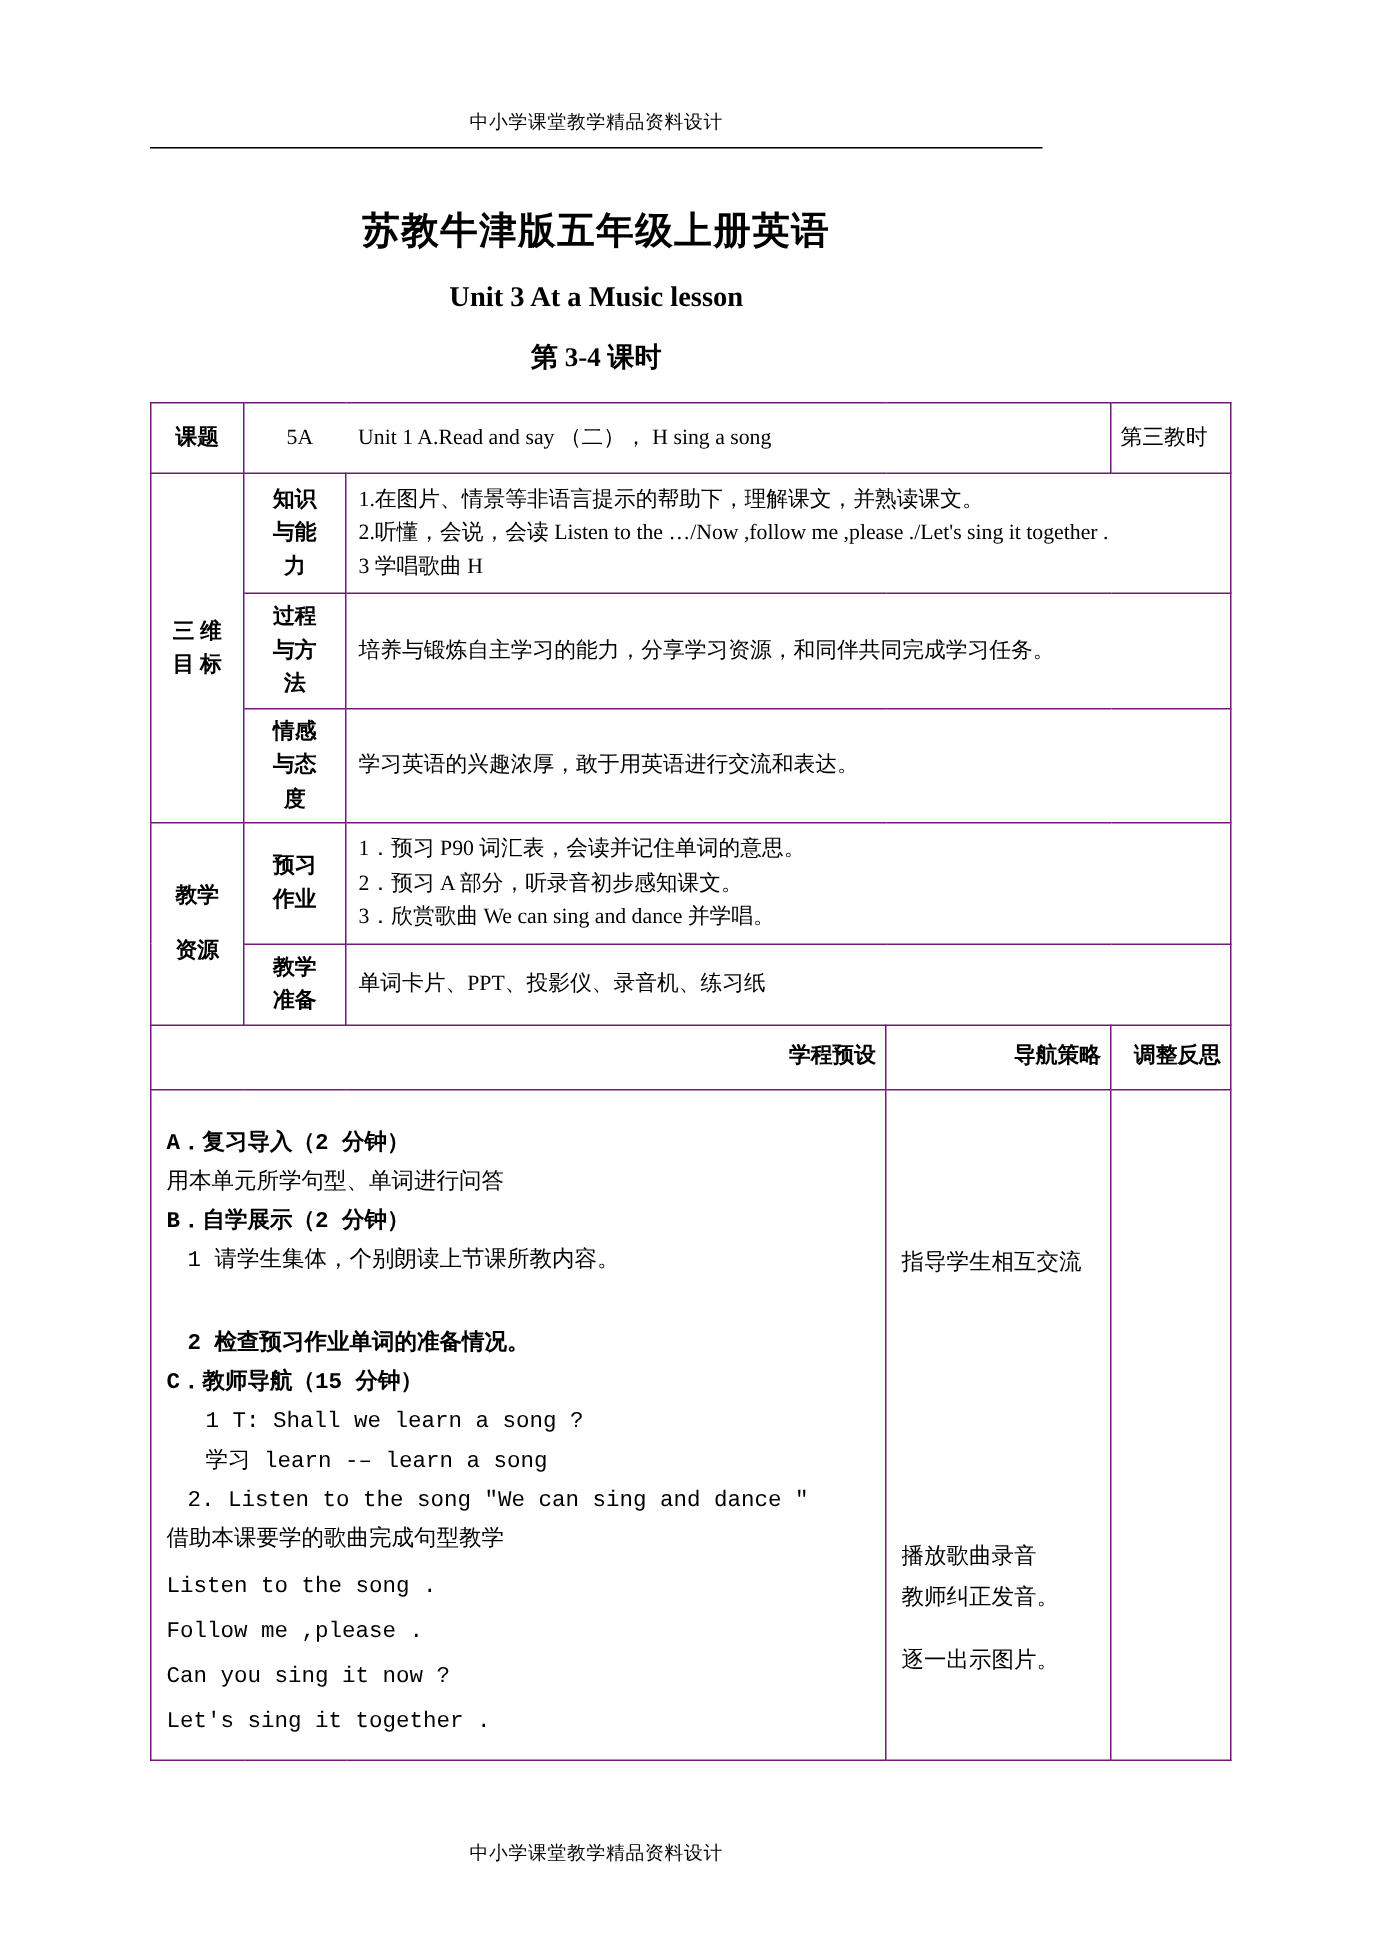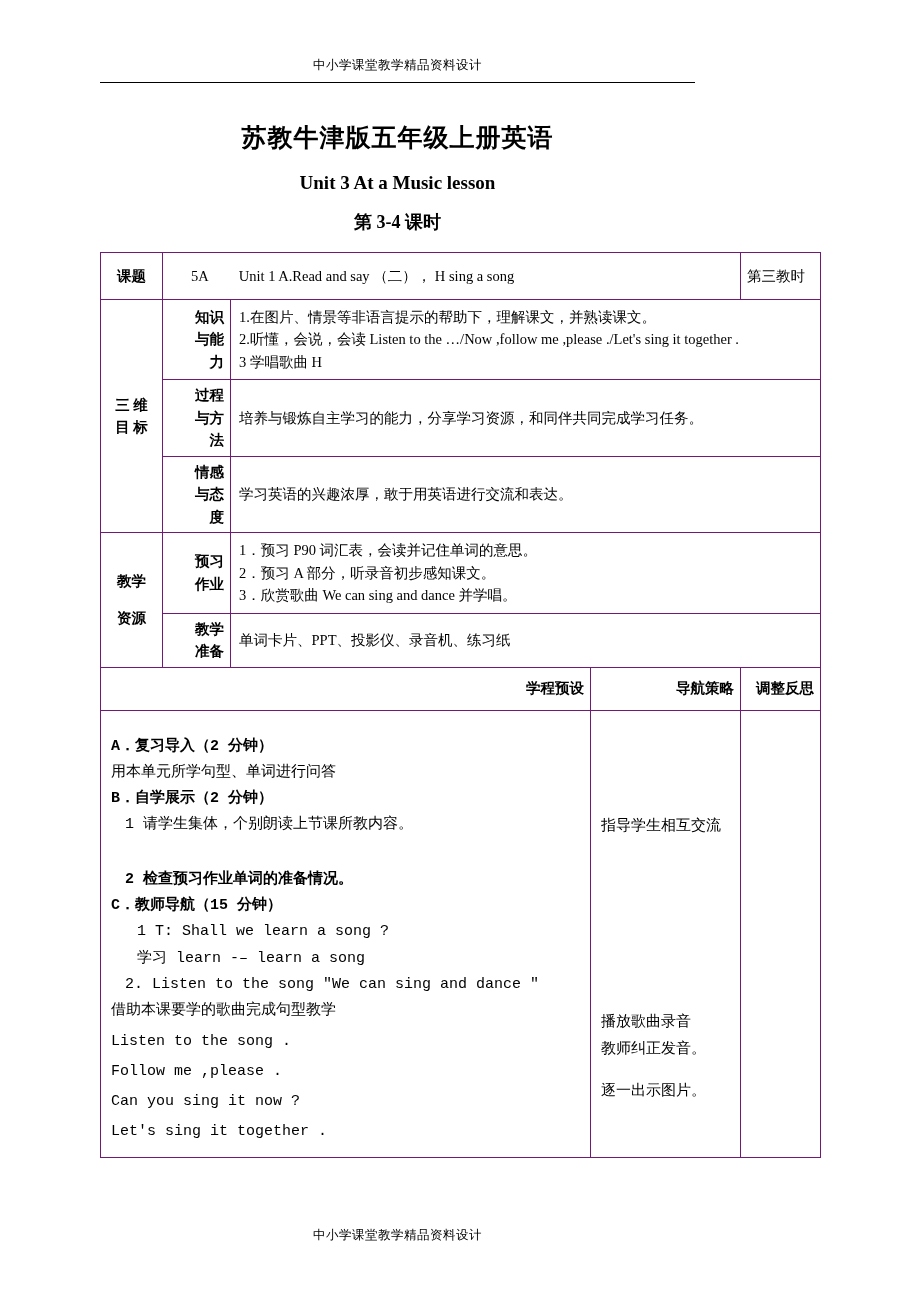--- a/index.html
+++ b/index.html
@@ -12,21 +12,21 @@
     height: 1302px;
     font-family: "Liberation Serif", serif;
     color: #000000;
     position: relative;
   }
   .page {
     width: 795px;
     height: 1302px;
     position: relative;
     box-sizing: border-box;
-    padding: 0 100px;
+    padding: 16px 100px;
   }
   .header-note {
     text-align: center;
     font-family: "DejaVu Sans", sans-serif;
     font-size: 12.5px;
     padding-top: 57px;
     letter-spacing: 0.5px;
   }
   .header-rule {
     border-top: 1px solid #000;
@@ -63,21 +63,21 @@
     vertical-align: middle;
     font-size: 14.5px;
     line-height: 1.55;
   }
   .cell-label {
     text-align: center;
     font-weight: bold;
     font-size: 16px;
   }
   .cell-label-sm {
-    text-align: right;
+    text-align: center;
     font-weight: bold;
     font-size: 14.5px;
     line-height: 1.4;
   }
   .cell-body {
     text-align: left;
     padding: 6px 8px !important;
   }
   .cell-body p {
     margin: 0;

